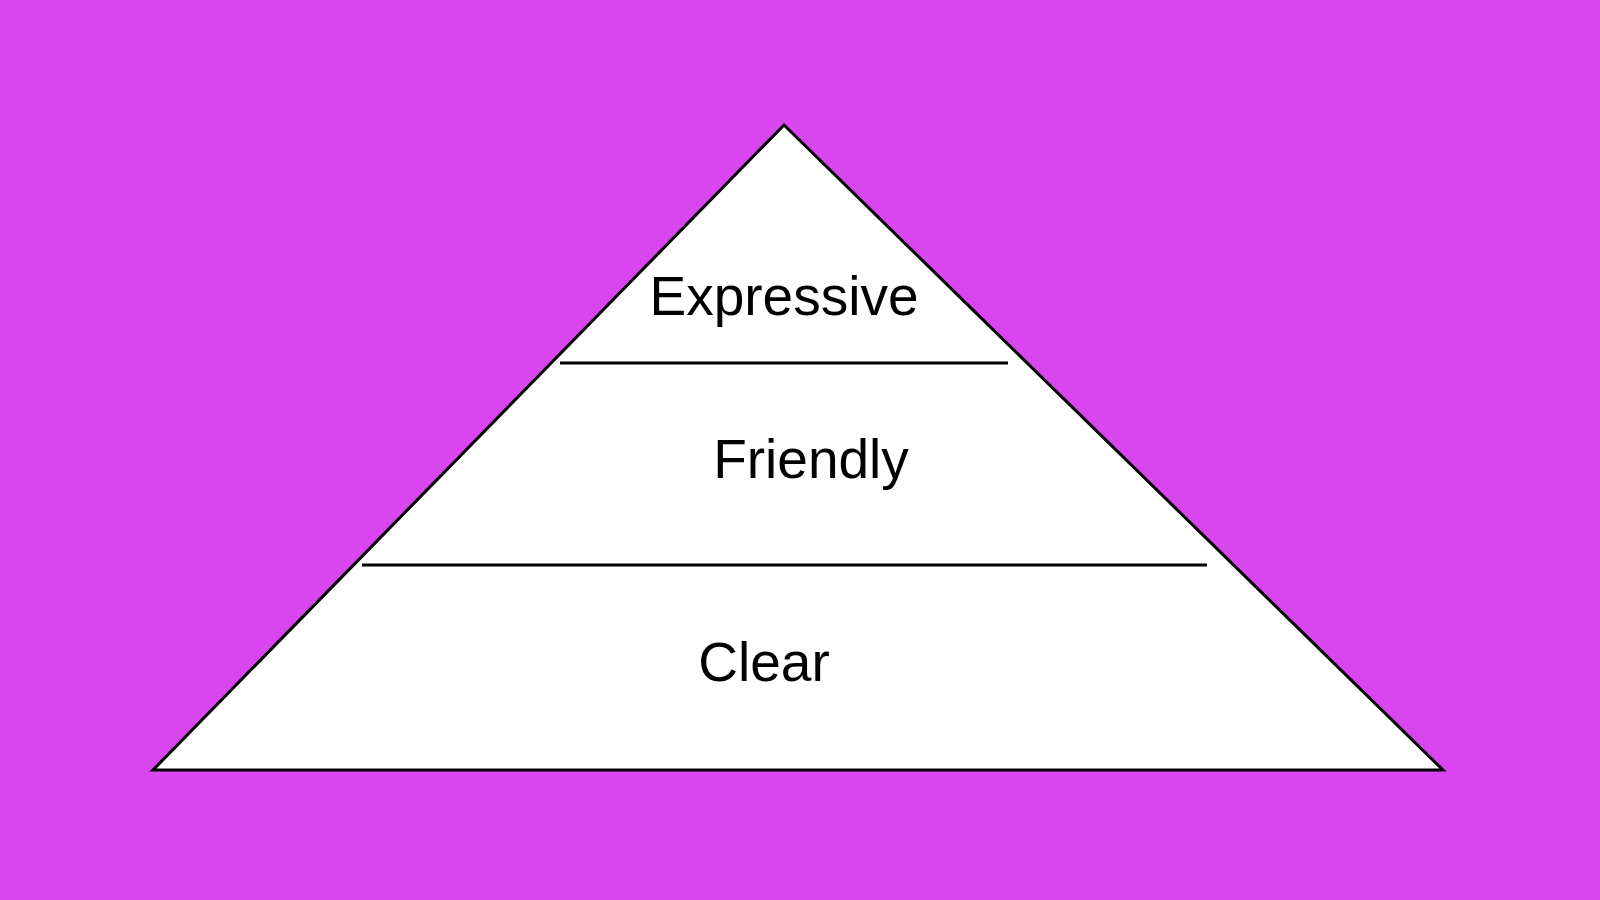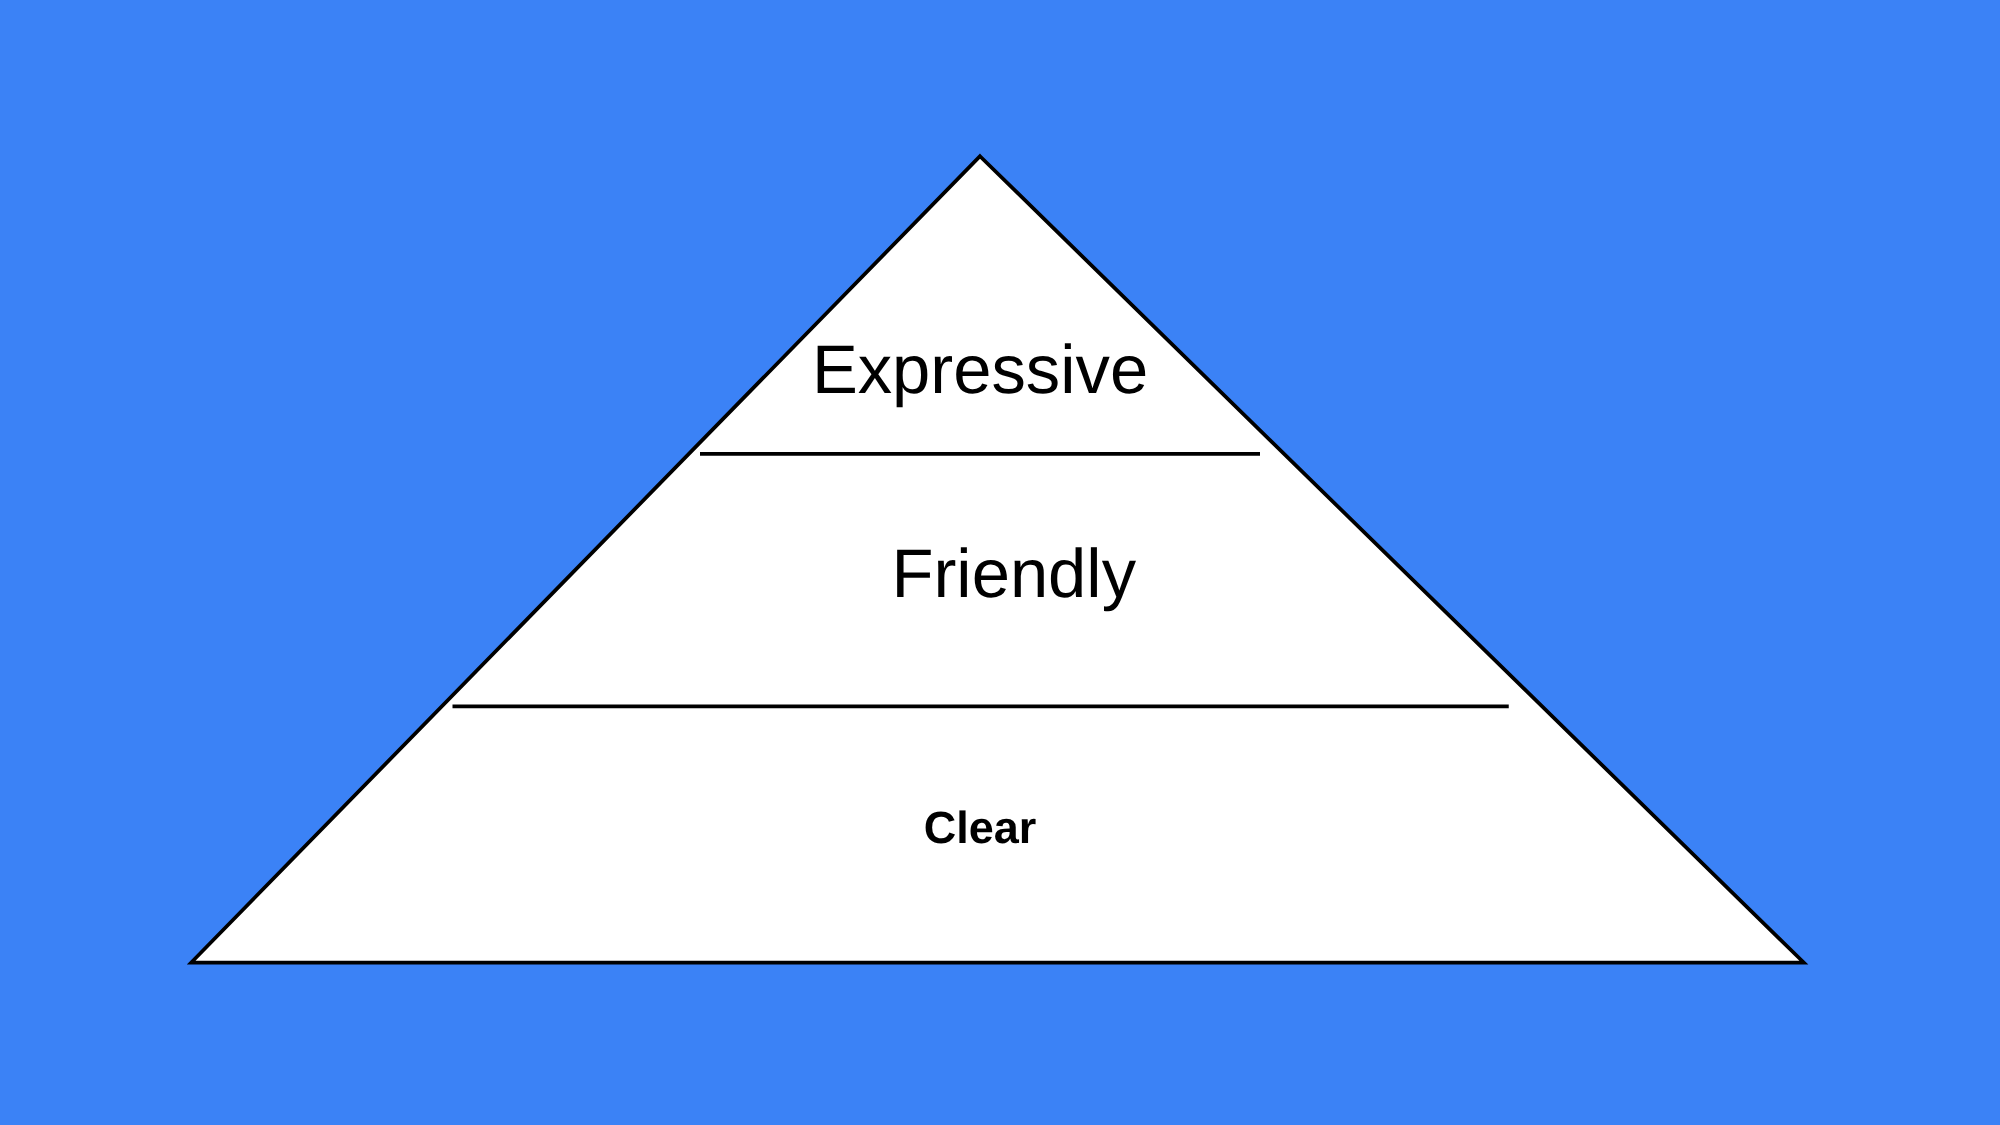--- a/index.html
+++ b/index.html
@@ -35,30 +35,30 @@
     color: #000000;
     font-family: "Liberation Sans", sans-serif;
     font-weight: 400;
     letter-spacing: 0px;
     line-height: 1;
   }
 </style>
 </head>
 <body>
 
-<div id="canvas" style="background: #3b82f6;">
+<div id="canvas" style="background: #d946ef;">
 
   <svg id="pyramid-svg" viewBox="0 0 1600 900" xmlns="http://www.w3.org/2000/svg">
 
     <polygon id="pyramid-outline" fill="#ffffff" stroke="#000000" stroke-width="3" stroke-linejoin="miter" points="784,125 1443,770 153,770"></polygon>
 
     <line id="divider-1" x1="560" y1="363" x2="1008" y2="363" stroke="#000000" stroke-width="3"></line>
 
     <line id="divider-2" x1="362" y1="565" x2="1207" y2="565" stroke="#000000" stroke-width="3"></line>
   </svg>
 
   <div class="tier-label" id="label-tier-1" style="left: 784px; top: 296px; font-size: 55px; color: rgb(0, 0, 0);">Expressive</div>
 
   <div class="tier-label" id="label-tier-2" style="left: 784px; top: 459px; font-size: 55px; color: rgb(0, 0, 0); margin-left: 27px;">Friendly</div>
 
-  <div class="tier-label" id="label-tier-3" style="left: 784px; top: 662px; font-size: 36px; color: rgb(0, 0, 0); font-weight: bold;">Clear</div>
+  <div class="tier-label" id="label-tier-3" style="left: 764px; top: 662px; font-size: 55px; color: rgb(0, 0, 0);">Clear</div>
 
 </div>
 
 </body></html>

